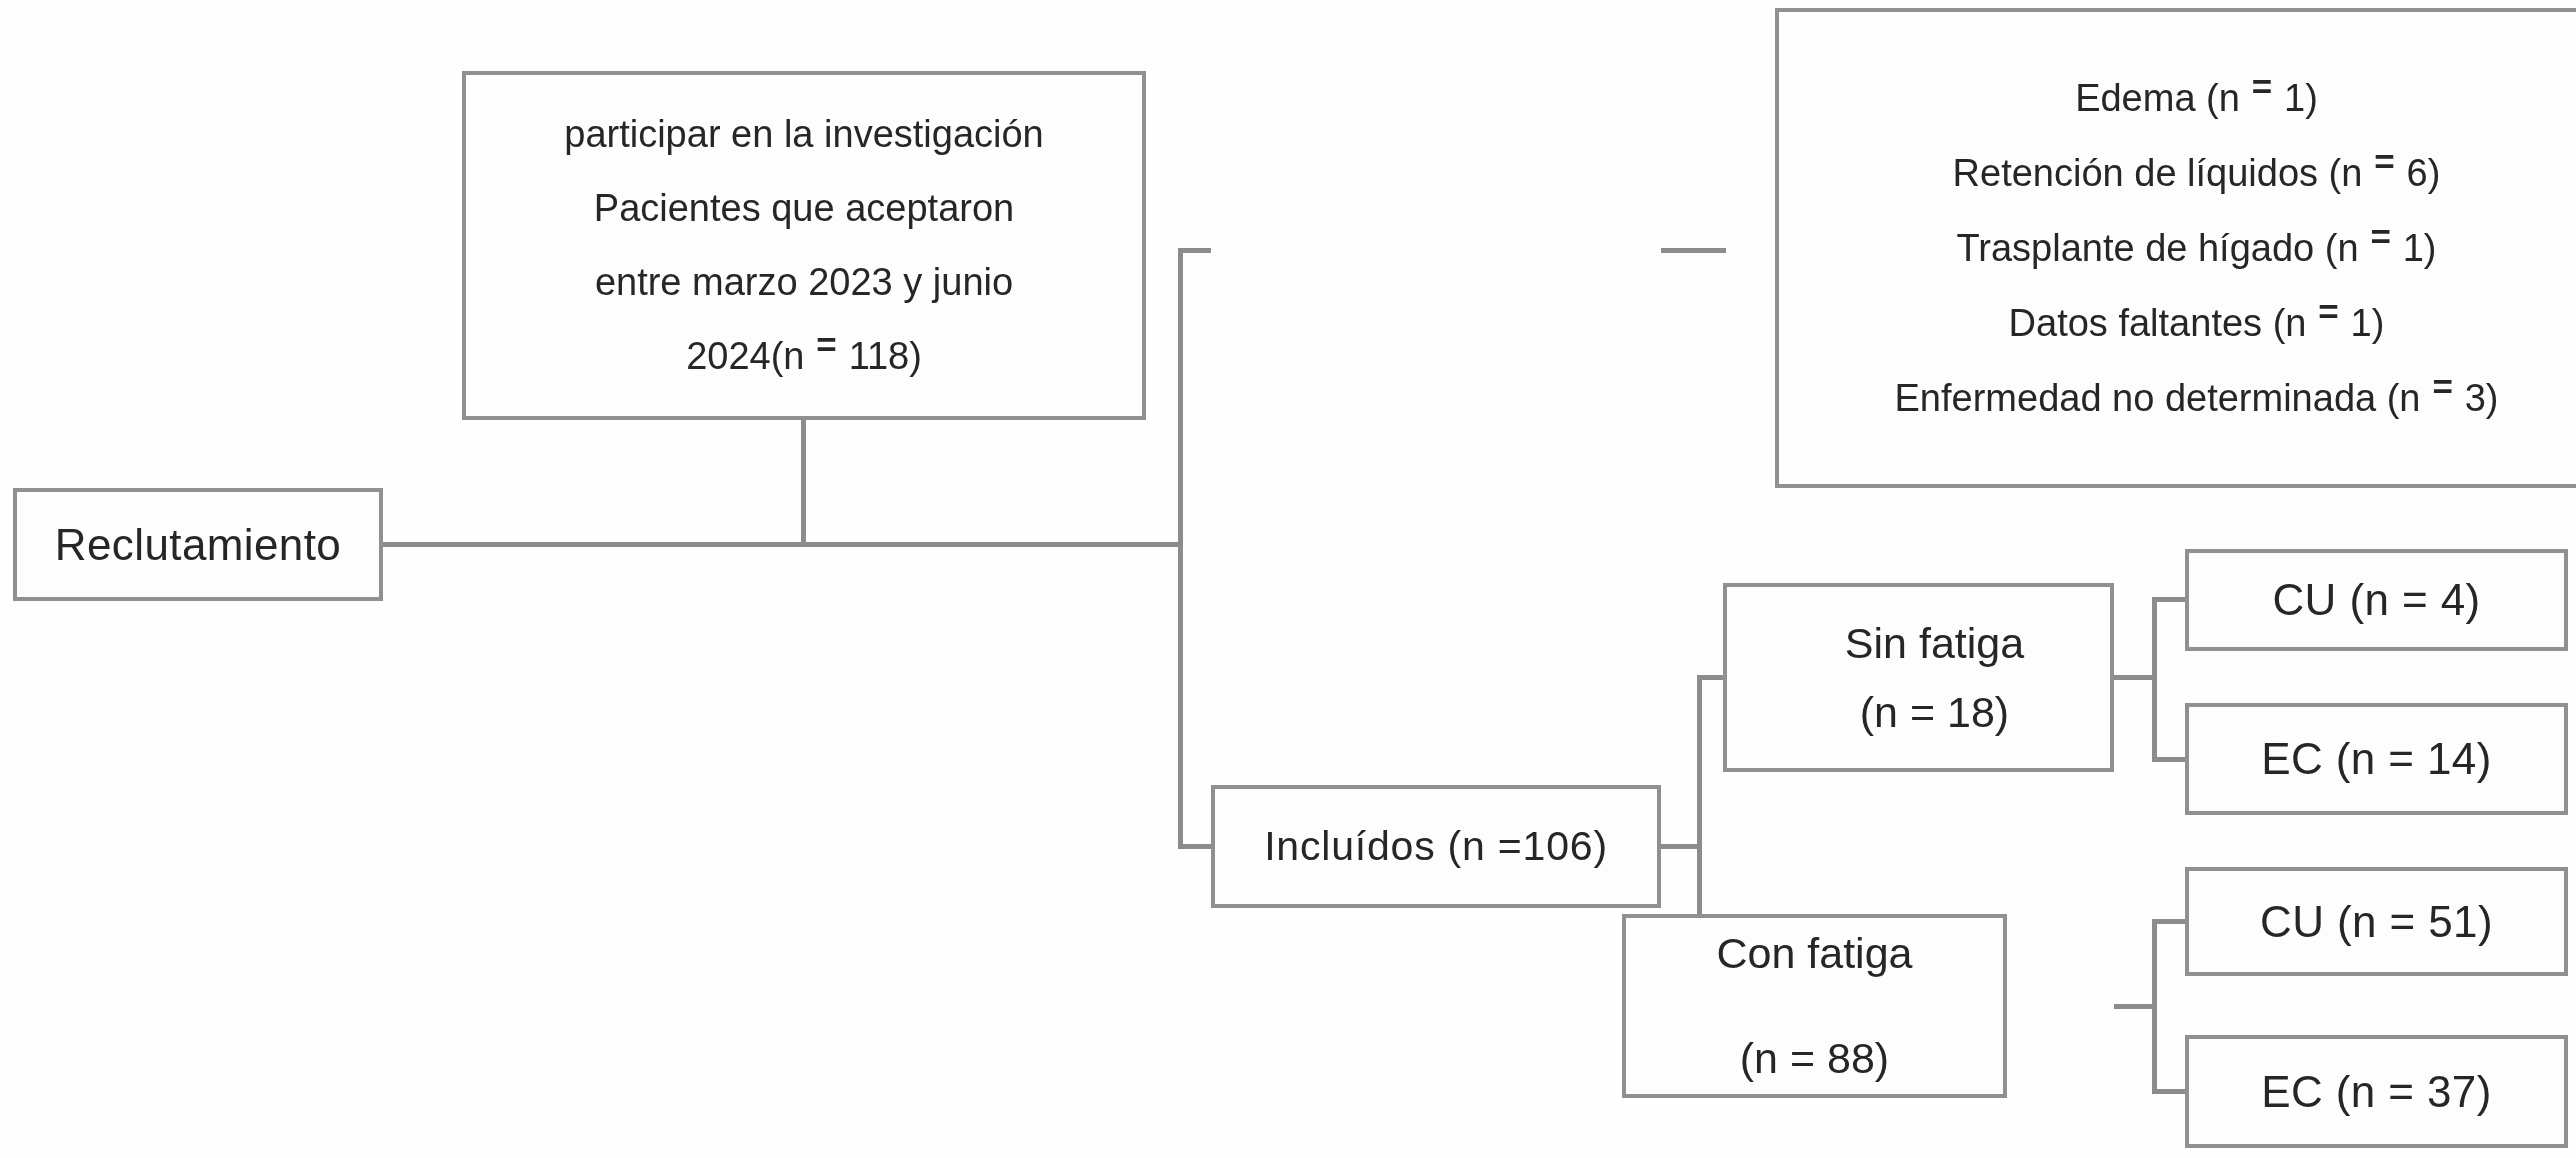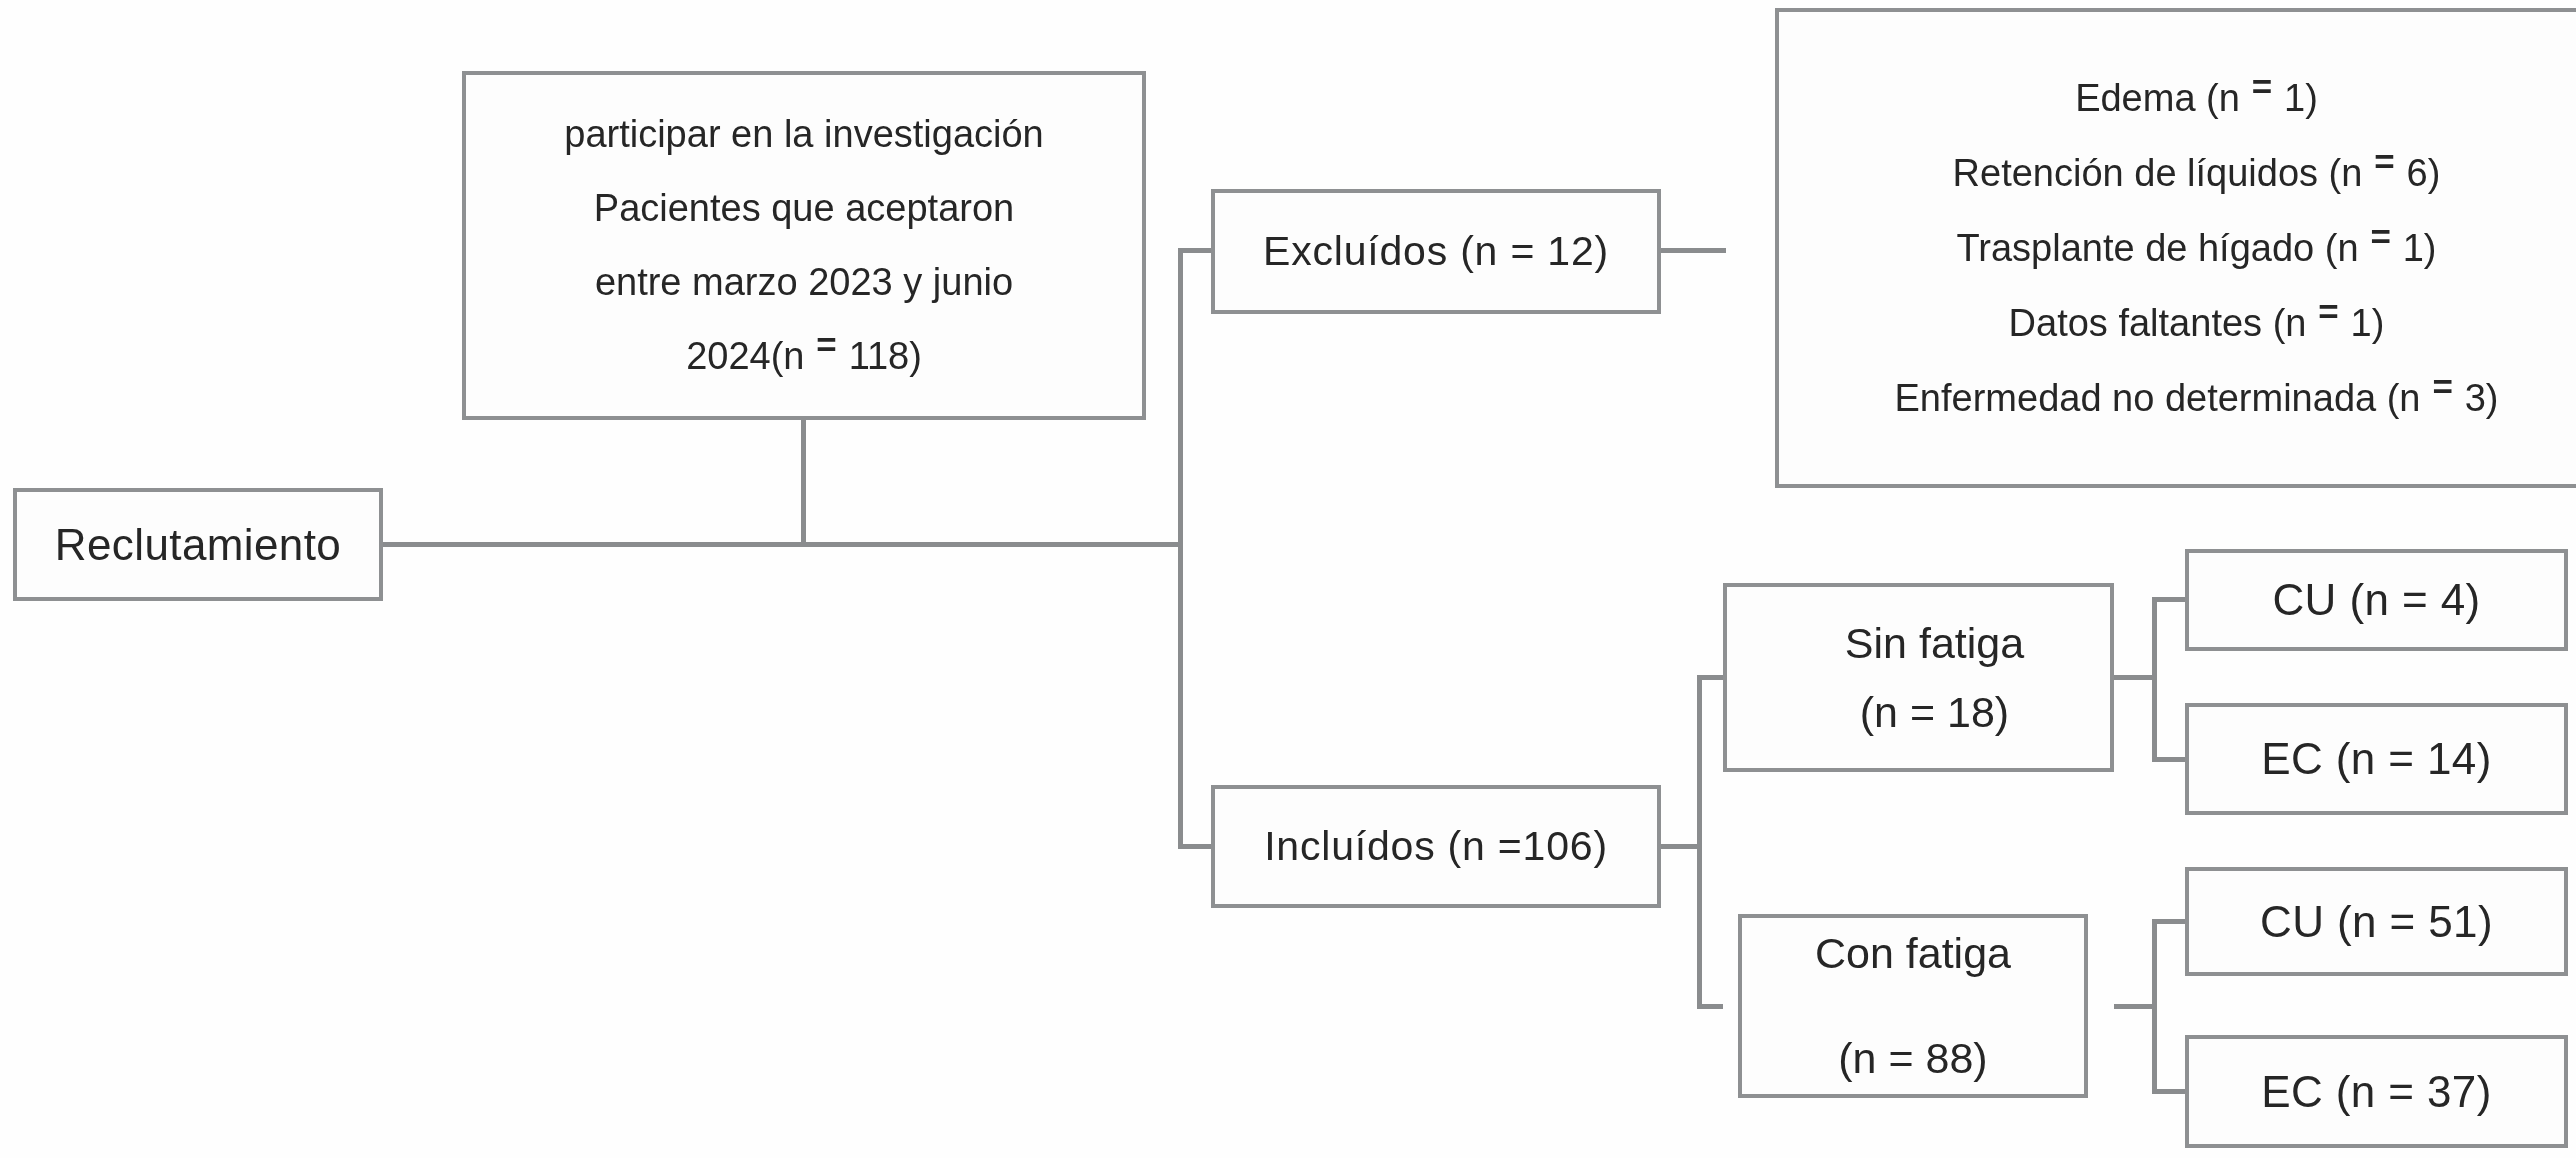--- a/index.html
+++ b/index.html
@@ -83,42 +83,39 @@
     <span>Reclutamiento</span>
   </div>
 
   <div class="box t-pop" style="left:462px; top:71px; width:684px; height:349px;">
     <div>participar en la investigación</div>
     <div>Pacientes que aceptaron</div>
     <div>entre marzo 2023 y junio</div>
     <div><span>2024(n</span><span class="eq">=</span><span>118)</span></div>
   </div>
 
-  <div class="box t-gate" style="left:1211px; top:189px; width:450px; height:125px;">
-    <span>Excluídos (n = 12)</span>
-  </div>
 
   <div class="box t-excl-list" style="left:1727px; top:8.4px; width:843px; height:480px;">
     <div><span>Edema (n</span><span class="eq">=</span><span>1)</span></div>
     <div><span>Retención de líquidos (n</span><span class="eq">=</span><span>6)</span></div>
     <div><span>Trasplante de hígado (n</span><span class="eq">=</span><span>1)</span></div>
     <div><span>Datos faltantes (n</span><span class="eq">=</span><span>1)</span></div>
     <div><span>Enfermedad no determinada (n</span><span class="eq">=</span><span>3)</span></div>
   </div>
 
   <div class="box t-gate" style="left:1211px; top:785px; width:450px; height:123px;">
     <span>Incluídos (n =106)</span>
   </div>
 
   <div class="box t-fatiga left-align" style="left:1723px; top:583px; width:391px; height:189px;">
     <div>Sin fatiga</div>
     <div>(n = 18)</div>
   </div>
 
-  <div class="box t-fatiga" style="left:1738px; top:914px; width:350px; height:184px;gap:36px;">
+  <div class="box t-fatiga" style="left:1622px; top:914px; width:385px; height:184px;gap:36px;">
     <div>Con fatiga</div>
     <div>(n = 88)</div>
   </div>
 
   <div class="box t-arm" style="left:2185px; top:549px; width:383px; height:102px;">
     <span>CU (n = 4)</span>
   </div>
 
   <div class="box t-arm" style="left:2185px; top:703px; width:383px; height:112px;">
     <span>EC (n = 14)</span>

